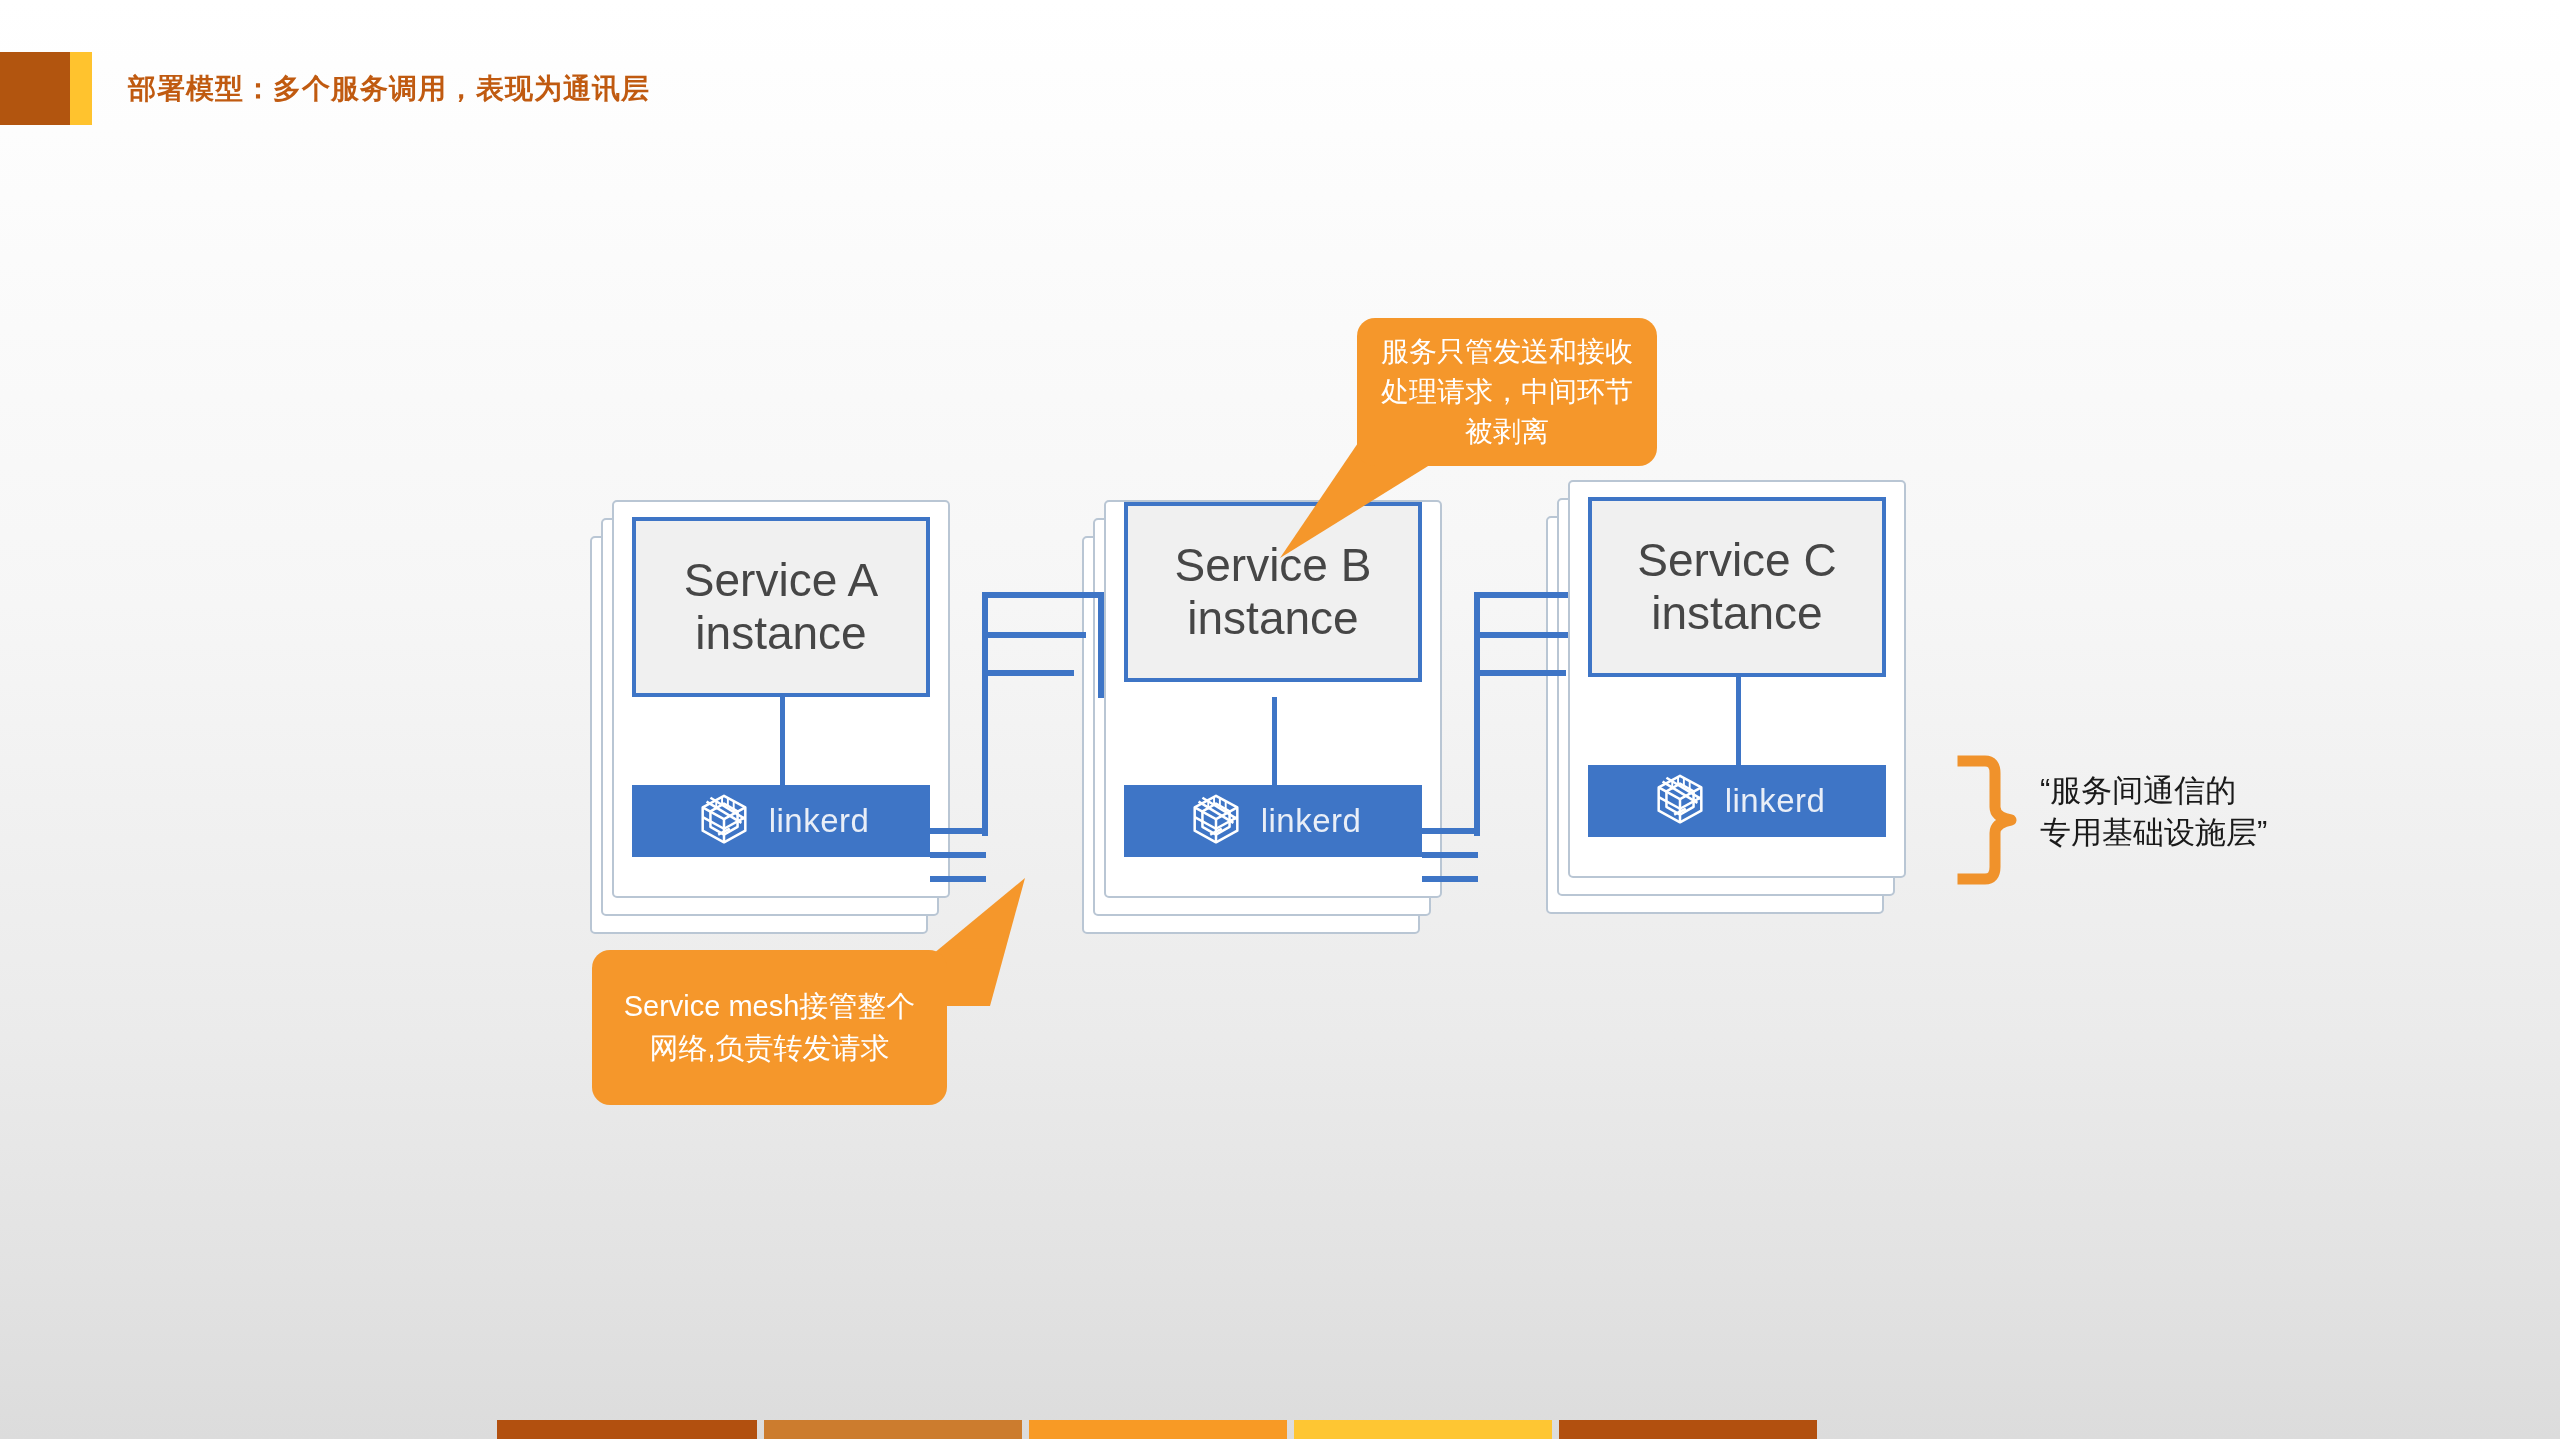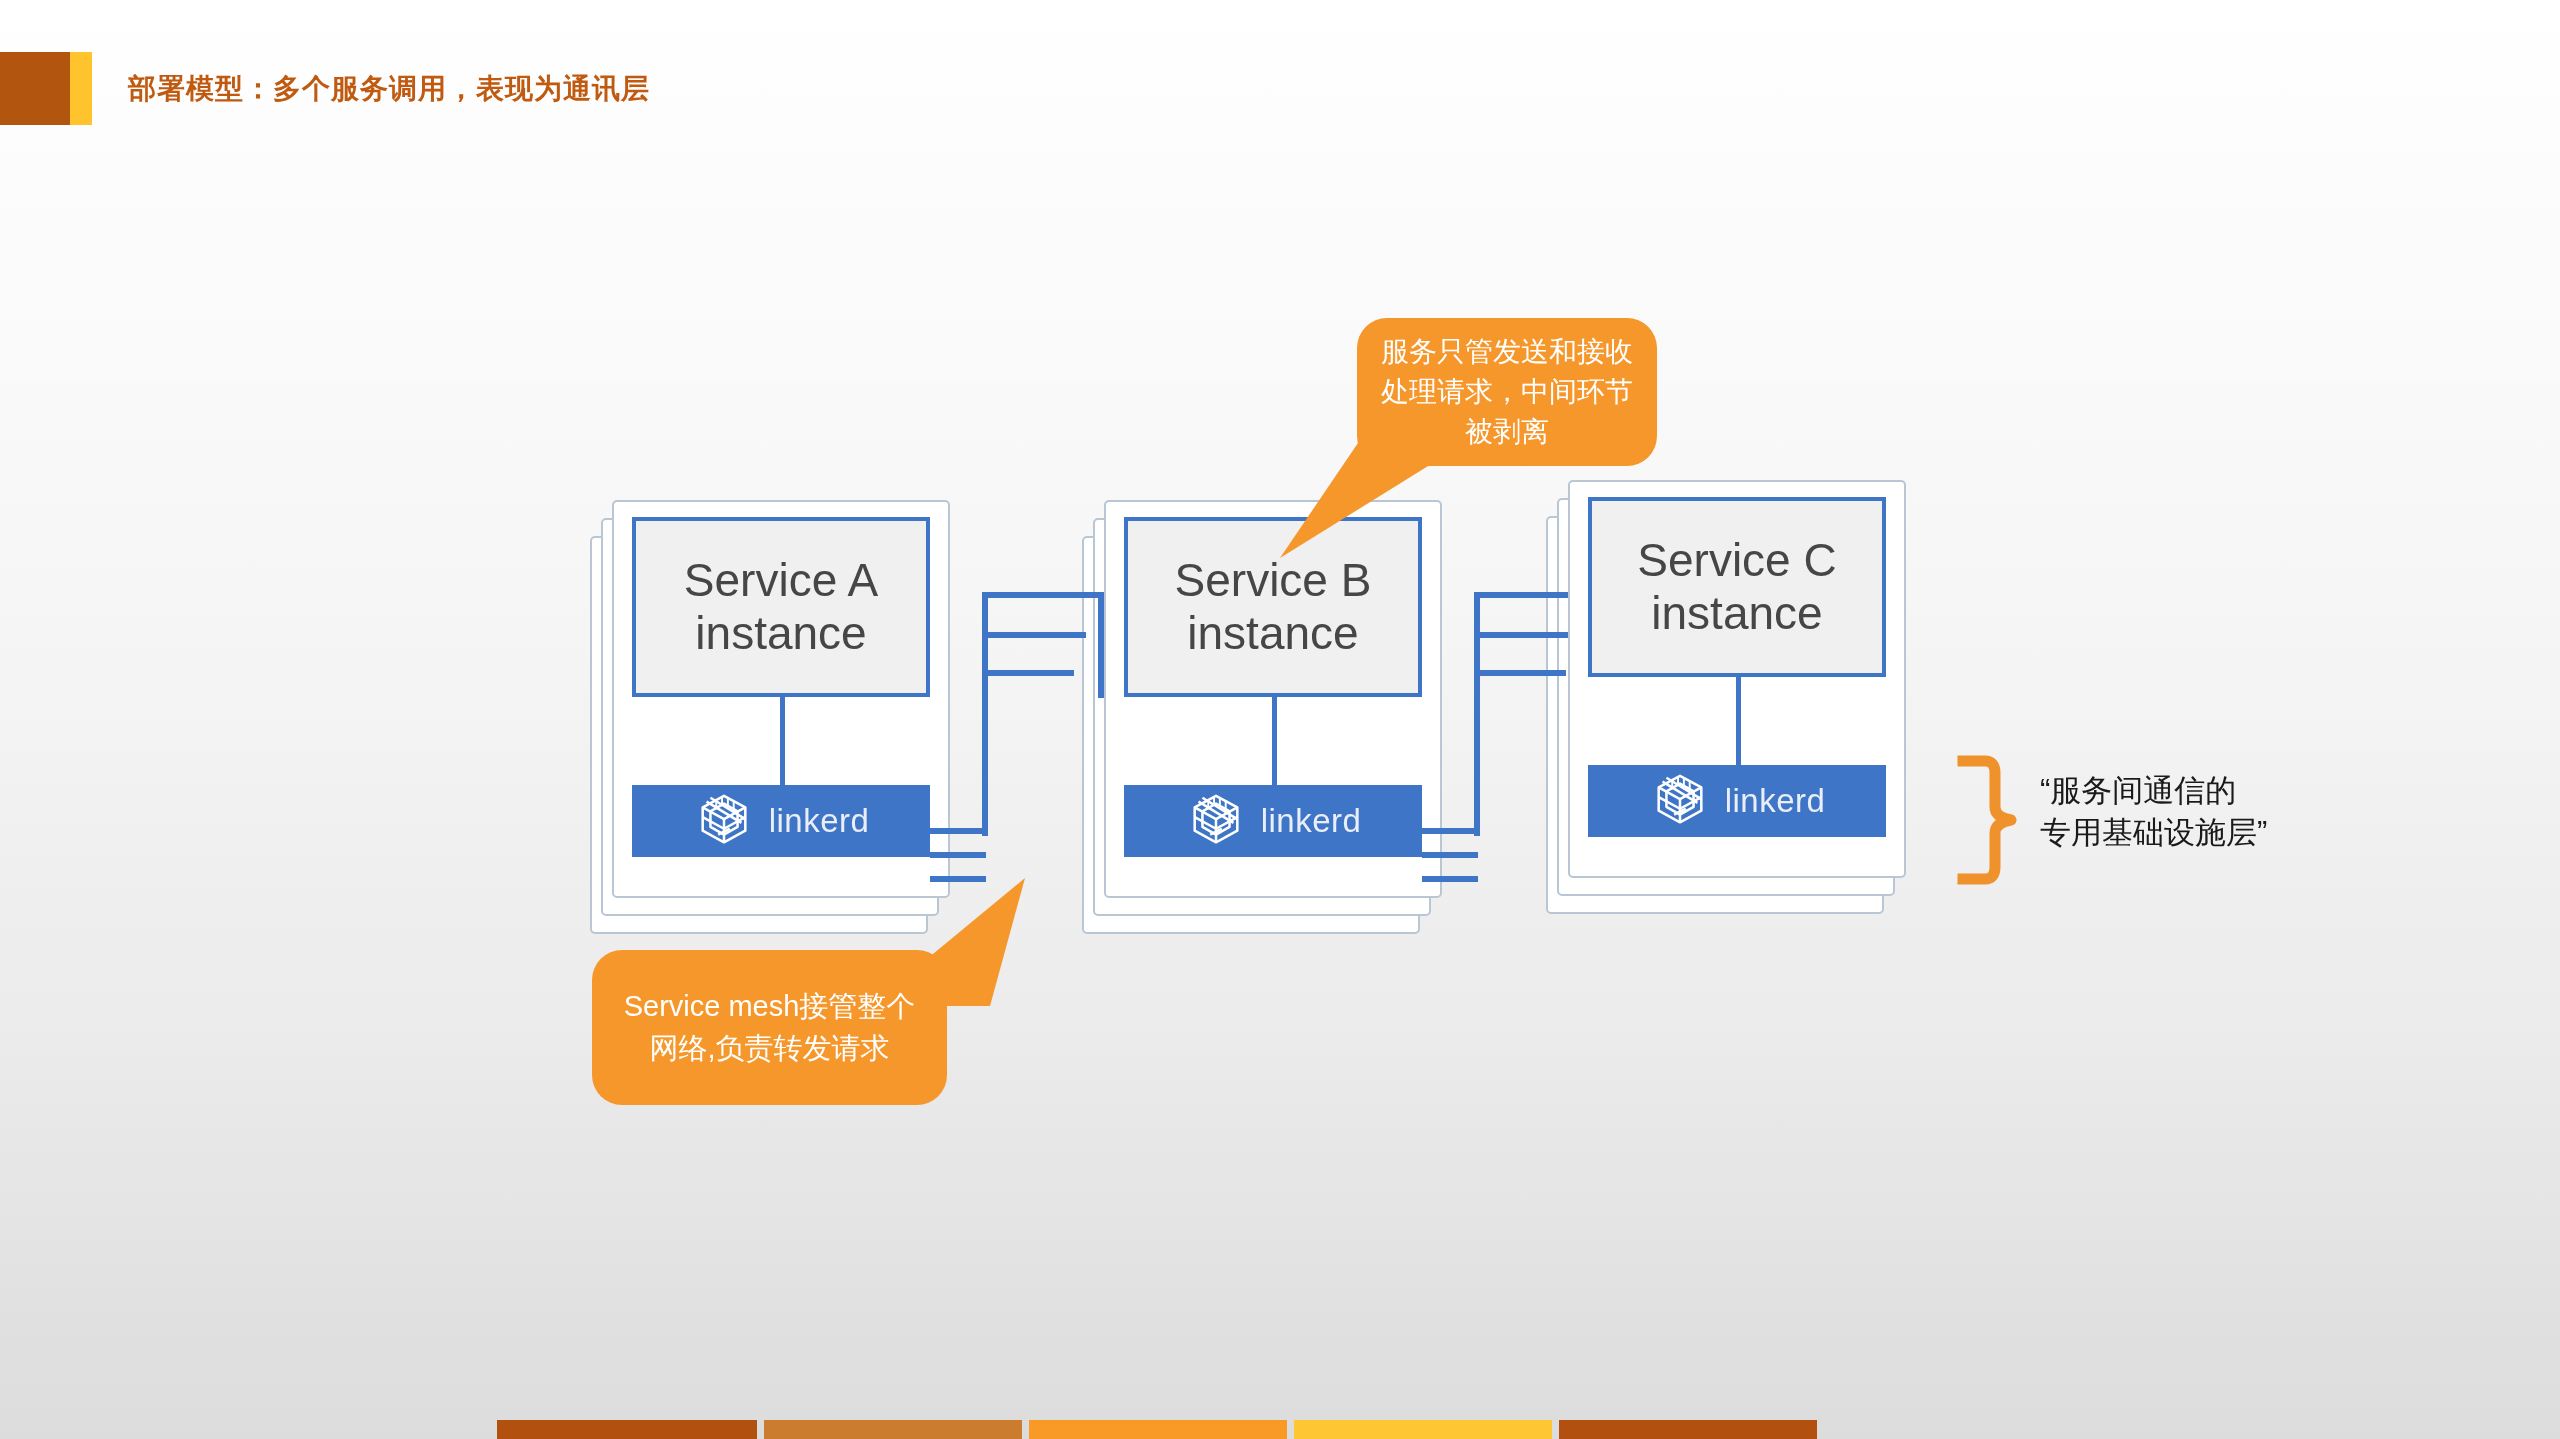--- a/index.html
+++ b/index.html
@@ -89,21 +89,21 @@
   }
 
   
   .wire { position: absolute; background: #3E75C6; z-index: 3; }
   .wire-over { position: absolute; background: #3E75C6; z-index: 8; }
 
   
   .callout {
     position: absolute;
     background: #F5972B;
-    border-radius: 30px;
+    border-radius: 18px;
     color: #ffffff;
     display: flex; align-items: center; justify-content: center;
     text-align: center;
     z-index: 30;
     font-family: "Liberation Sans", "DejaVu Sans", sans-serif;
   }
   .callout-tail { position: absolute; z-index: 29; }
 
   #callout-top { left: 1357px; top: 318px; width: 300px; height: 148px; padding: 0 18px; }
   #callout-top .callout-text { font-size: 28px; line-height: 1.42; }
@@ -190,21 +190,21 @@
           </g>
         </svg>
         <span class="linkerd-word">linkerd</span>
       </div>
     </div>
 
     <div class="service-group" style="left:1082px; top:500px;">
       <div class="stack-card" style="left:0px;  top:36px;"></div>
       <div class="stack-card" style="left:11px; top:18px;"></div>
       <div class="card-front" style="left:22px; top:0px;"></div>
-      <div class="service-box" style="left:42px; top:17px;">
+      <div class="service-box" style="left:42px; top:2px;">
         <div class="service-box-label"><span>Service B</span><br><span>instance</span></div>
       </div>
       <div class="stem" style="left:190px; top:197px;"></div>
       <div class="linkerd-bar" style="left:42px; top:285px;">
         <svg class="linkerd-logo" viewBox="0 0 64 64">
           <g fill="none" stroke="#ffffff" stroke-width="2.6" stroke-linejoin="round">
             <path d="M32 6 L54 18 L54 42 L32 54 L10 42 L10 18 Z"></path>
             <path d="M32 14 L46 22 L46 38 L32 46 L18 38 L18 22 Z"></path>
             <path d="M10 18 L32 30 L54 18"></path>
             <path d="M32 30 L32 54"></path>

